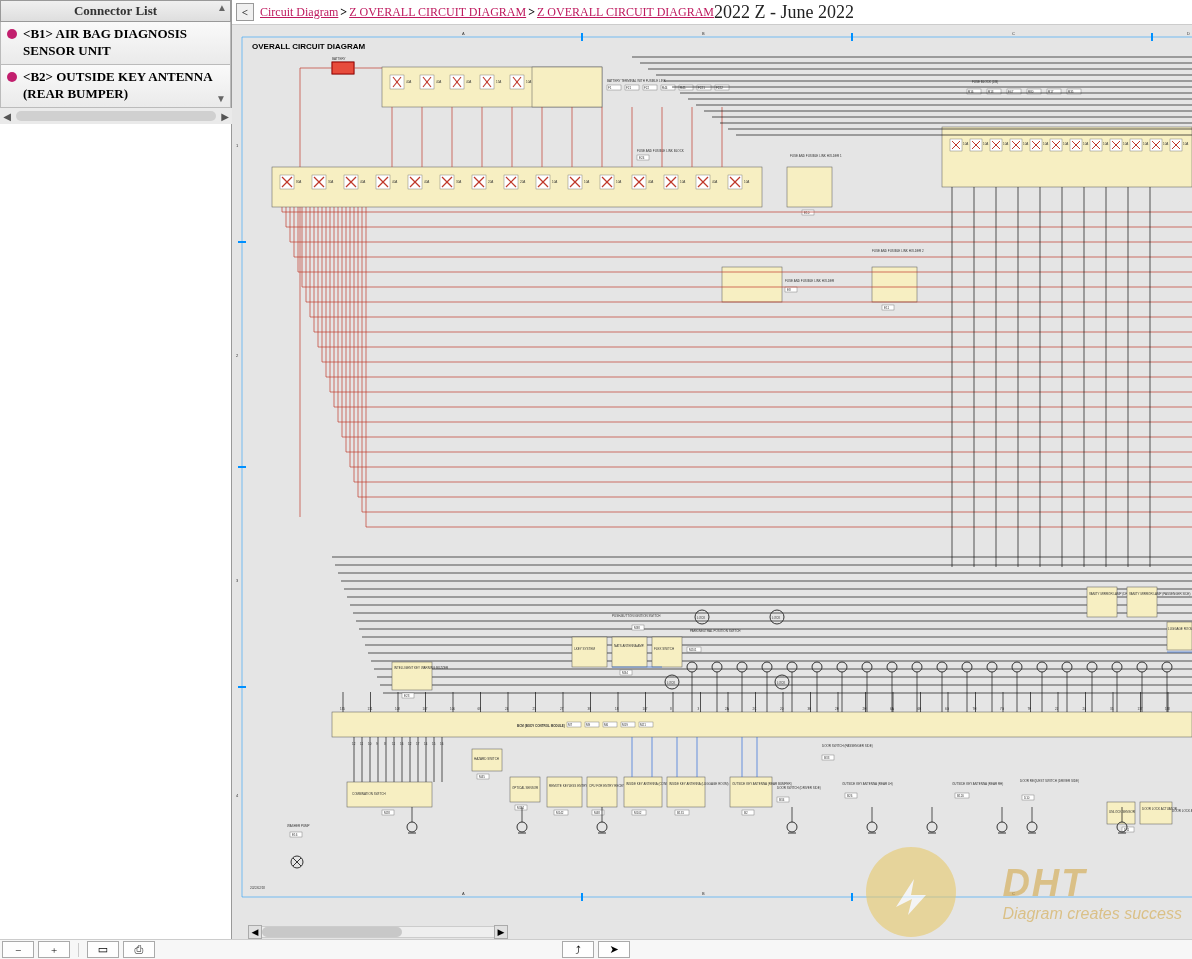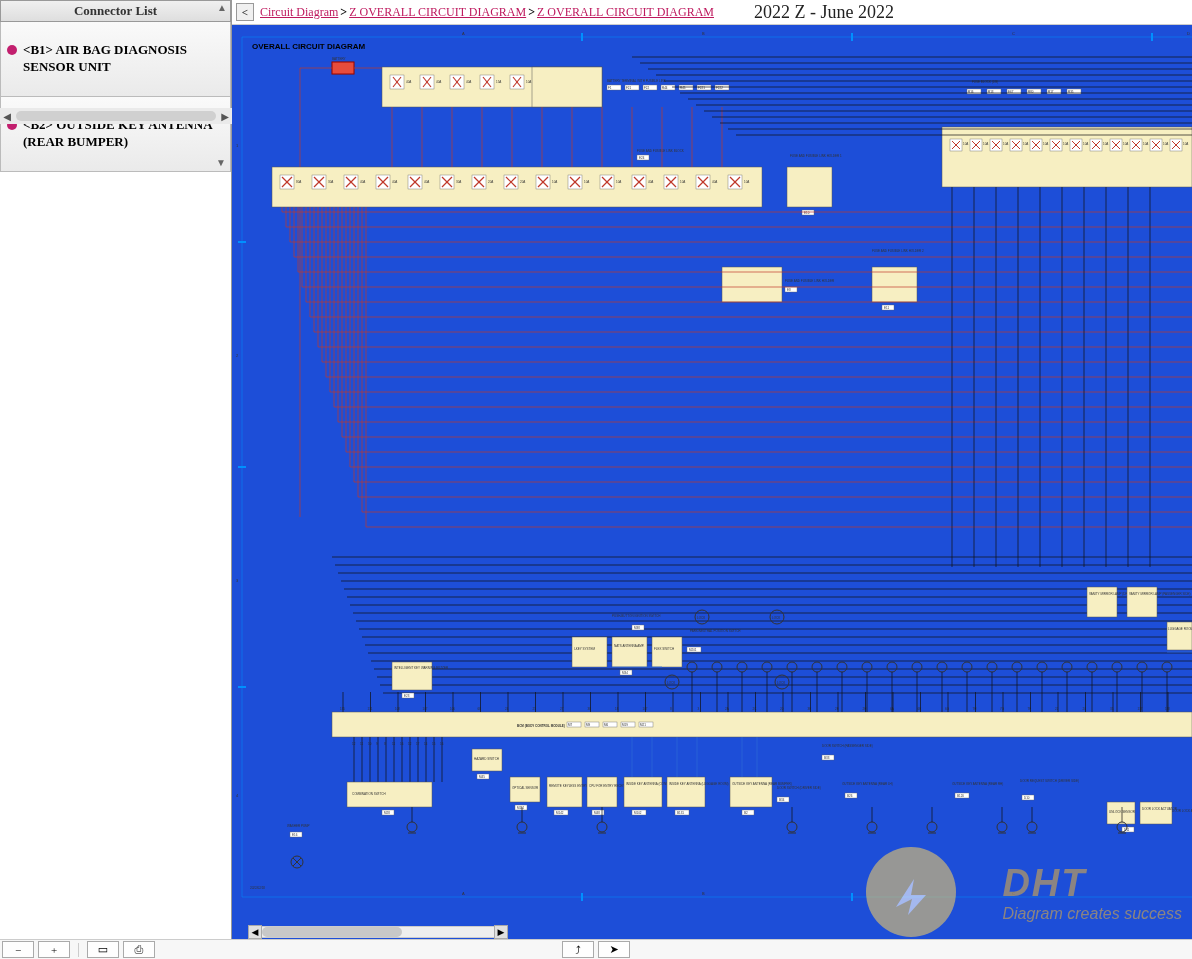--- a/index.html
+++ b/index.html
@@ -1,37 +1,37 @@
 <!DOCTYPE html>
 <html><head>
 <meta charset="utf-8">
 <style>
 * { margin:0; padding:0; box-sizing:border-box; }
 body { font-family: "Times New Roman", serif; font-size:12px; background:#fff; width:1192px; height:959px; overflow:hidden; position:relative; }
 
 
 .sidebar { position:absolute; left:0; top:0; width:232px; height:959px; background:#fff; border-right:1px solid #999; }
 .sidebar-header { background:linear-gradient(#f0f0f0,#dedede); border:1px solid #999; padding:2px 8px; font-weight:bold; font-size:13px; text-align:center; color:#333; }
-.sidebar-item { display:flex; align-items:flex-start; padding:20px 6px; background:linear-gradient(#fafafa,#eaeaea); border:1px solid #bbb; border-top:none; font-weight:bold; font-size:13px; line-height:1.3; cursor:pointer; }
+.sidebar-item { display:flex; align-items:flex-start; padding:4px 6px; background:linear-gradient(#fafafa,#eaeaea); border:1px solid #bbb; border-top:none; font-weight:bold; font-size:13px; line-height:1.3; cursor:pointer; }
 .sidebar-item .bullet { width:10px; height:10px; border-radius:50%; background:#c21f6e; margin-right:6px; margin-top:3px; flex-shrink:0; }
 .sidebar-arrow-up { position:absolute; right:4px; top:2px; font-size:10px; color:#666; cursor:pointer; }
 .sidebar-arrow-down { position:absolute; right:4px; bottom:0; font-size:10px; color:#666; }
 .sidebar-hscroll { position:absolute; left:0; top:108px; width:232px; height:16px; display:flex; align-items:center; background:#eaeaea; }
 .sidebar-hscroll .arr { width:14px; text-align:center; color:#555; cursor:pointer; font-size:10px; }
 .sidebar-hscroll .track { flex:1; height:10px; background:#d0d0d0; border-radius:5px; margin:0 2px; }
 
 
 .topbar { position:absolute; left:232px; top:0; right:0; height:25px; display:flex; align-items:center; padding:0 4px; background:#fff; border-bottom:1px solid #ccc; }
 .back-btn { width:18px; height:18px; border:1px solid #999; display:flex; align-items:center; justify-content:center; font-size:11px; font-weight:bold; color:#333; margin-right:6px; cursor:pointer; background:#f0f0f0; }
 .crumb { color:#be185d; text-decoration:underline; font-size:12px; cursor:pointer; }
 .crumb-sep { margin:0 2px; font-weight:bold; }
-.doc-title { margin-left:40px; font-size:18px; font-family:"Times New Roman",serif; color:#222; }
-
-
-.diagram-area { position:absolute; left:232px; top:25px; right:0; bottom:20px; background:#1d4ed8; overflow:hidden; }
+.doc-title { font-size:18px; font-family:"Times New Roman",serif; color:#222; }
+
+
+.diagram-area { position:absolute; left:232px; top:25px; right:0; bottom:20px; background:#e5e5e5; overflow:hidden; }
 .svg-wrap { width:100%; height:100%; }
 
 
 .bottombar { position:absolute; left:0; bottom:0; width:100%; height:20px; background:#f7f7f7; border-top:1px solid #ccc; display:flex; align-items:center; }
 .tool-btn { width:32px; height:17px; border:1px solid #aaa; margin:0 2px; display:flex; align-items:center; justify-content:center; font-size:11px; background:#fefefe; cursor:pointer; }
 .tool-sep { width:1px; height:14px; background:#ccc; margin:0 6px; }
 
 
 .watermark { position:absolute; right:10px; bottom:22px; display:flex; align-items:center; opacity:0.6;gap:36px; }
 .wm-circle { width:90px; height:90px; border-radius:50%; background:#e8c96a; display:flex; align-items:center; justify-content:center; margin-right:10px; }

